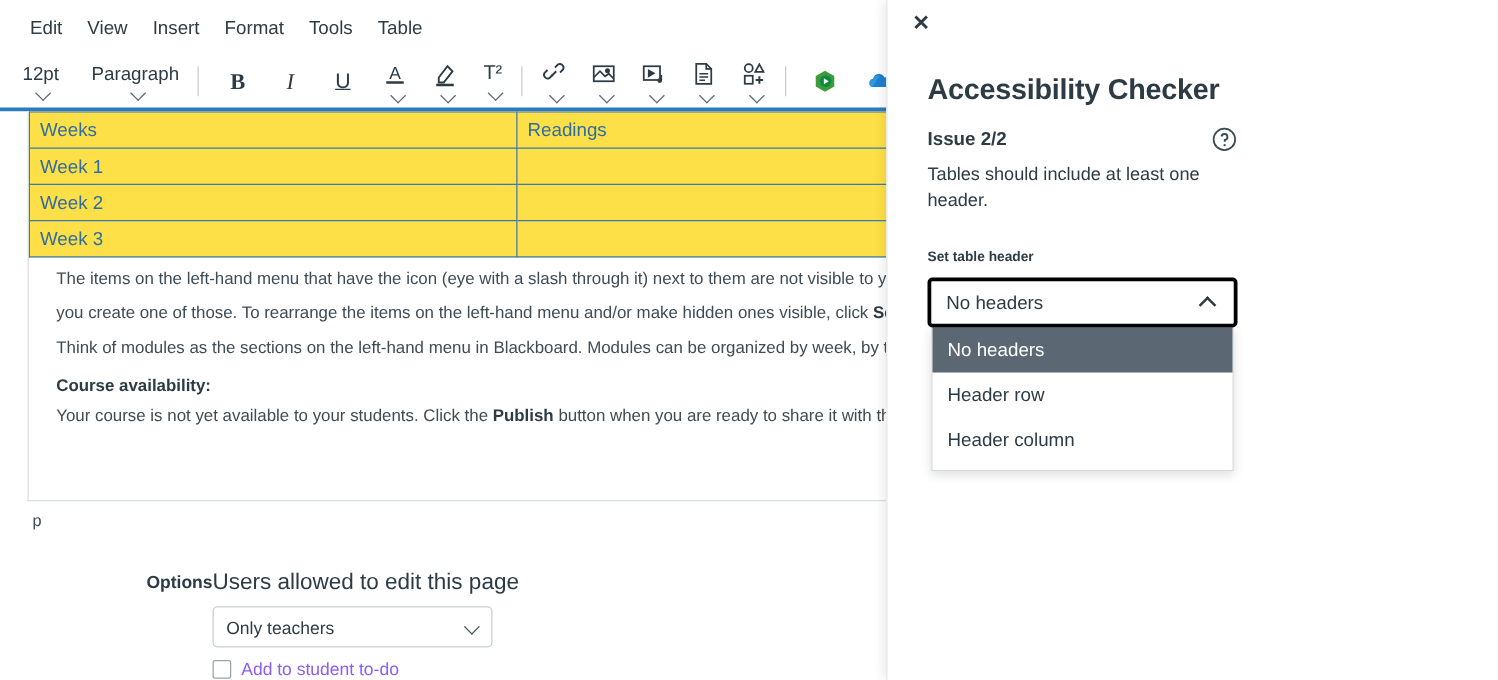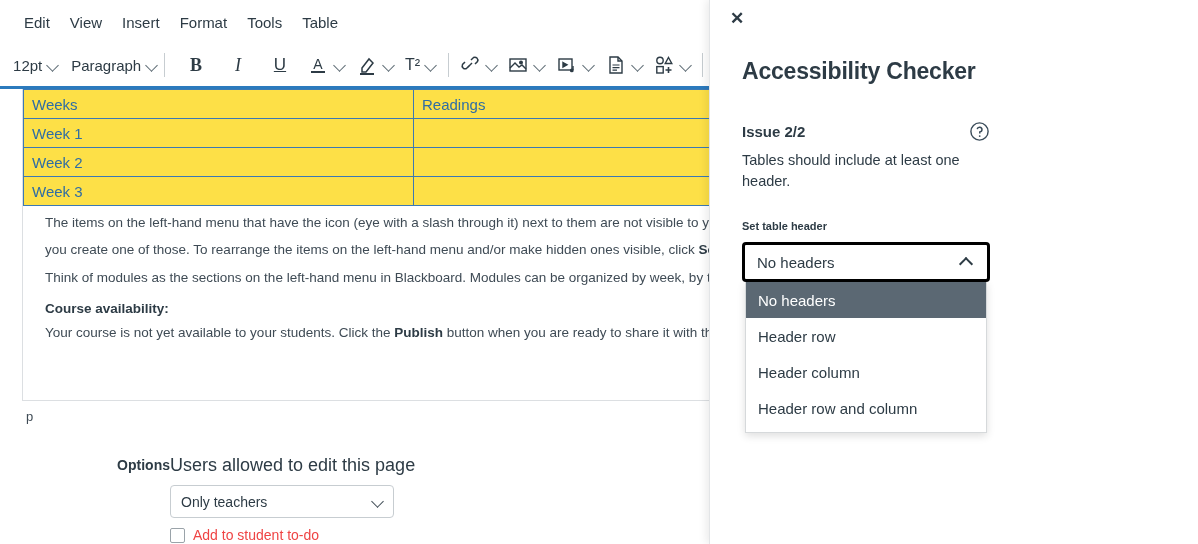--- a/index.html
+++ b/index.html
@@ -37,20 +37,21 @@
   .toolbar {
     display: flex; align-items: center;
     height: 42px; padding: 0 12px;
     gap: 0px; white-space: nowrap;
   }
   .tb-btn {
     display: inline-flex; align-items: center; justify-content: center;
     height: 30px; min-width: 28px; padding: 0 5px;
     border-radius: 3px; cursor: default;
     color: #2d3b45;
+    flex-direction: column;
   }
   .tb-btn.text { font-size: 15px; padding: 0 6px; }
   .caret {
     display: inline-block; width: 12px; height: 12px;
     margin-left: 5px; position: relative; flex: none;
   }
   .caret::before {
     content: ""; position: absolute; left: 1px; top: 2px;
     width: 8px; height: 8px;
     border-right: 1.6px solid #5b6972;
@@ -136,21 +137,21 @@
   }
   .sel-box .dncaret {
     position: absolute; right: 11px; top: 11px;
     width: 9px; height: 9px;
     border-right: 1.8px solid #3f4b55;
     border-bottom: 1.8px solid #3f4b55;
     transform: rotate(45deg);
   }
   .chk-row {
     display: flex; align-items: center; gap: 8px;
-    margin-top: 9px; font-size: 14px; color: #ef4444;
+    margin-top: 9px; font-size: 14px; color: #8b5cf6;
   }
   .chk-box {
     width: 15px; height: 15px; border: 1px solid #9aa3a9; border-radius: 2px;
     background: #fff; flex: none;
   }
 
   
   #panel {
     position: absolute; right: 0; top: 0;
     width: 313px; height: 544px;
@@ -166,21 +167,21 @@
     display: flex; align-items: center; justify-content: center;
     font-size: 17px; font-weight: bold; color: #2d3b45;
     cursor: default;
   }
   .panel-title {
     font-size: 23px; font-weight: bold; color: #2d3b45;
     margin-top: 58px; letter-spacing: -0.2px;
   }
   .issue-row {
     display: flex; align-items: center; justify-content: space-between;
-    margin-top: 36px;
+    margin-top: 16px;
   }
   .issue-label { font-size: 15px; font-weight: bold; color: #2d3b45; }
   .help-ico { width: 21px; height: 21px; }
   .issue-desc {
     margin-top: 8px; font-size: 14.5px; color: #2d3b45; line-height: 1.45;
   }
   .field-label {
     margin-top: 28px; font-size: 11px; font-weight: bold; color: #2d3b45;
   }
   .combo-wrap { position: relative; margin-top: 10px; }
@@ -461,18 +462,17 @@
 
     <div class="combo-wrap">
       <div class="combo">
         <span>No headers</span>
         <span class="upcaret"></span>
       </div>
       <div class="listbox">
         <div class="opt sel">No headers</div>
         <div class="opt">Header row</div>
         <div class="opt">Header column</div>
-        <div class="opt">Header row and column</div>
       </div>
     </div>
   </div>
 
 </div>
 
 </body></html>

